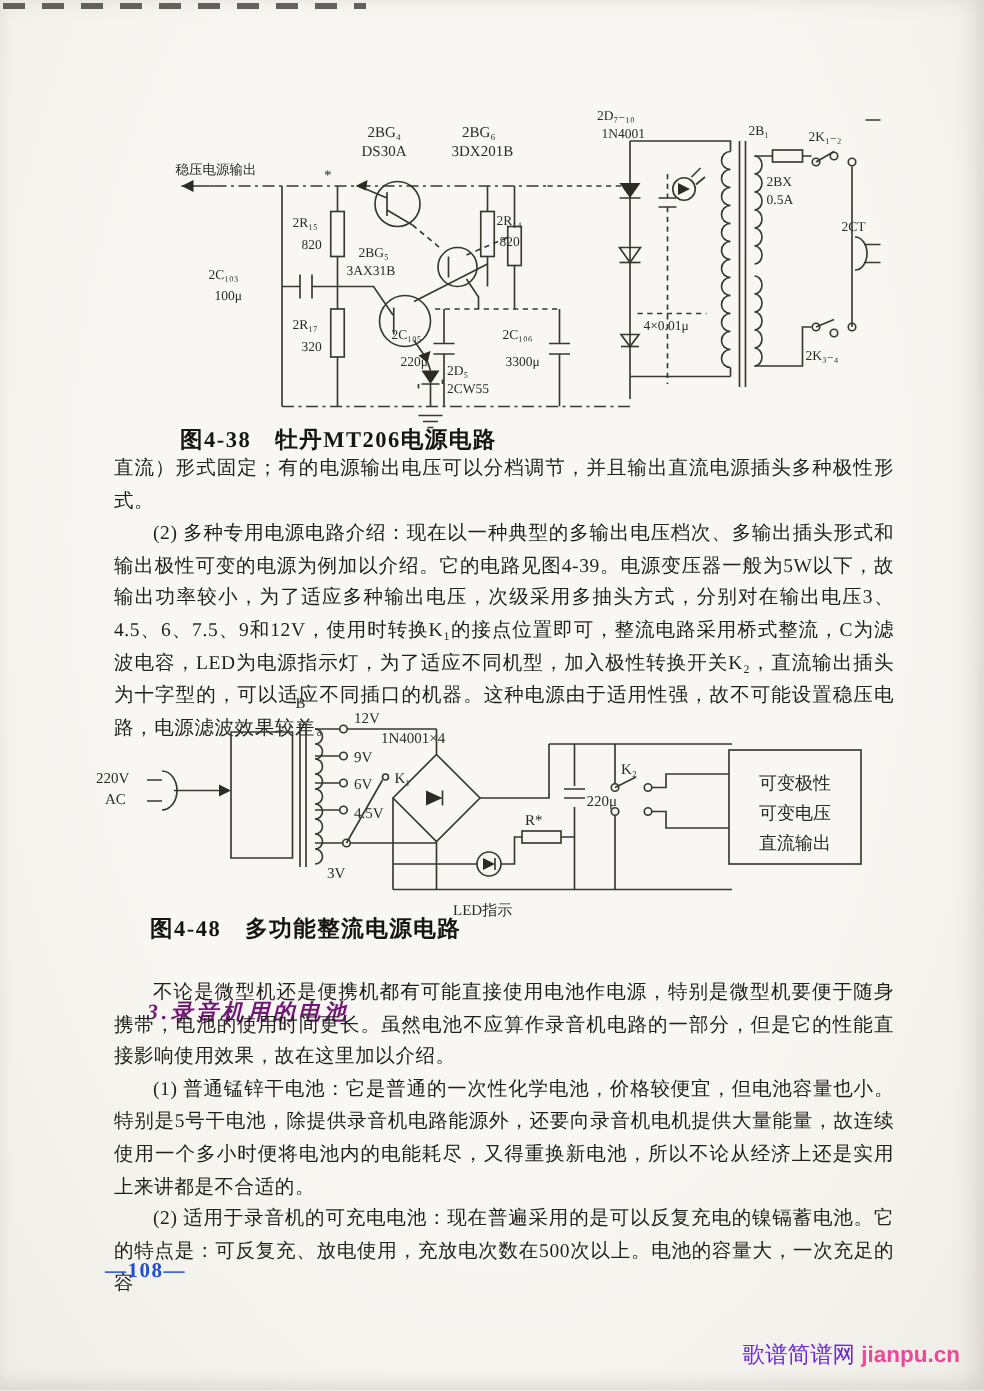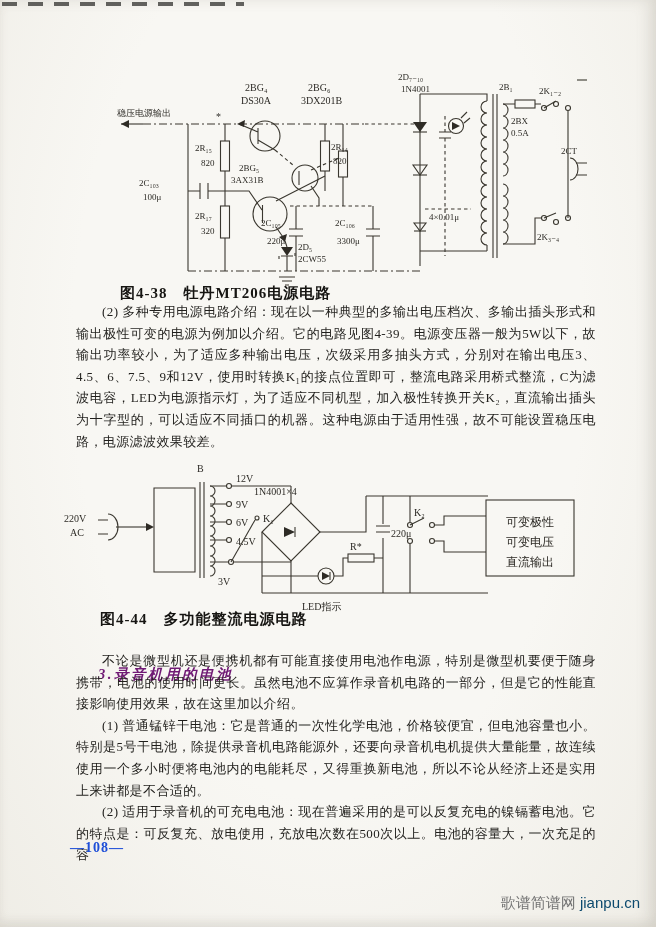--- a/index.html
+++ b/index.html
@@ -34,22 +34,22 @@
     font-weight:600;letter-spacing:2.5px;color:#701a75;
   }
   .page-number{
     position:absolute;left:70px;top:840px;font-size:14px;font-weight:bold;
     letter-spacing:1px;color:#1d4ed8;
   }
   .watermark{
     position:absolute;right:16px;bottom:14px;font-size:15px;
     font-family:"Liberation Sans","DejaVu Sans",sans-serif;
   }
-  .watermark .wm-name{color:#737373;}
-  .watermark .wm-url{color:#0c4a6e;}
+  .watermark .wm-name{color:#6d28d9;}
+  .watermark .wm-url{color:#ec4899;font-weight:bold;}
   svg .wire{stroke:#3a372f;stroke-width:1.1;fill:none;}
   svg .dd{stroke-dasharray:8 3 2 3;}
   svg .ds{stroke-dasharray:3.5 3;}
   svg .comp{stroke:#3a372f;stroke-width:1.1;fill:none;}
   svg .solid{fill:#2e2b25;stroke:none;}
   svg text{fill:#2c2a25;font-family:"Liberation Serif","DejaVu Serif",serif;font-size:10px;}
   svg text.sm{font-size:9px;}
   svg text.mid{text-anchor:middle;font-size:12px;}
 </style>
 </head>
@@ -173,20 +173,21 @@
     <text x="424" y="28" class="sm">2K₁₋₂</text>
     <text x="446" y="88" class="sm">2CT</text>
     <text x="422" y="174" class="sm">2K₃₋₄</text>
   </g>
 </svg>
 </div>
 
 <div class="fig-caption" style="left:120px;top:284px;width:440px;">图4-38　牡丹MT206电源电路</div>
 
 <div class="txt" style="top:301px;">
+  <p class="no-indent">直流）形式固定；有的电源输出电压可以分档调节，并且输出直流电源插头多种极性形式。</p>
   <p>(2) 多种专用电源电路介绍：现在以一种典型的多输出电压档次、多输出插头形式和输出极性可变的电源为例加以介绍。它的电路见图4-39。电源变压器一般为5W以下，故输出功率较小，为了适应多种输出电压，次级采用多抽头方式，分别对在输出电压3、4.5、6、7.5、9和12V，使用时转换K₁的接点位置即可，整流电路采用桥式整流，C为滤波电容，LED为电源指示灯，为了适应不同机型，加入极性转换开关K₂，直流输出插头为十字型的，可以适应不同插口的机器。这种电源由于适用性强，故不可能设置稳压电路，电源滤波效果较差。</p>
 </div>
 
 <div class="fig" style="left:58px;top:458px;">
 <svg width="530" height="168" viewBox="0 0 530 168">
   <g>
 
     <path class="wire" d="M40 62 H50 M40 76 H50"></path>
     <path class="comp" d="M50 56 a10 13 0 0 1 0 26"></path>
     <path class="wire" d="M58 69 H88"></path>
@@ -243,21 +244,21 @@
     <text x="292" y="92">R*</text>
     <text x="244" y="152">LED指示</text>
     <text x="356" y="58">K₂</text>
     <text x="472" y="68" class="mid">可变极性</text>
     <text x="472" y="88" class="mid">可变电压</text>
     <text x="472" y="108" class="mid">直流输出</text>
   </g>
 </svg>
 </div>
 
-<div class="fig-caption" style="left:100px;top:610px;width:440px;">图4-44　多功能整流电源电路</div>
+<div class="fig-caption" style="left:100px;top:610px;width:440px;">图4-48　多功能整流电源电路</div>
 
 <div class="section-heading">3.录音机用的电池</div>
 
 <div class="txt" style="top:650px;">
   <p>不论是微型机还是便携机都有可能直接使用电池作电源，特别是微型机要便于随身携带，电池的使用时间更长。虽然电池不应算作录音机电路的一部分，但是它的性能直接影响使用效果，故在这里加以介绍。</p>
   <p>(1) 普通锰锌干电池：它是普通的一次性化学电池，价格较便宜，但电池容量也小。特别是5号干电池，除提供录音机电路能源外，还要向录音机电机提供大量能量，故连续使用一个多小时便将电池内的电能耗尽，又得重换新电池，所以不论从经济上还是实用上来讲都是不合适的。</p>
   <p>(2) 适用于录音机的可充电电池：现在普遍采用的是可以反复充电的镍镉蓄电池。它的特点是：可反复充、放电使用，充放电次数在500次以上。电池的容量大，一次充足的容</p>
 </div>
 
 <div class="page-number">—108—</div>

